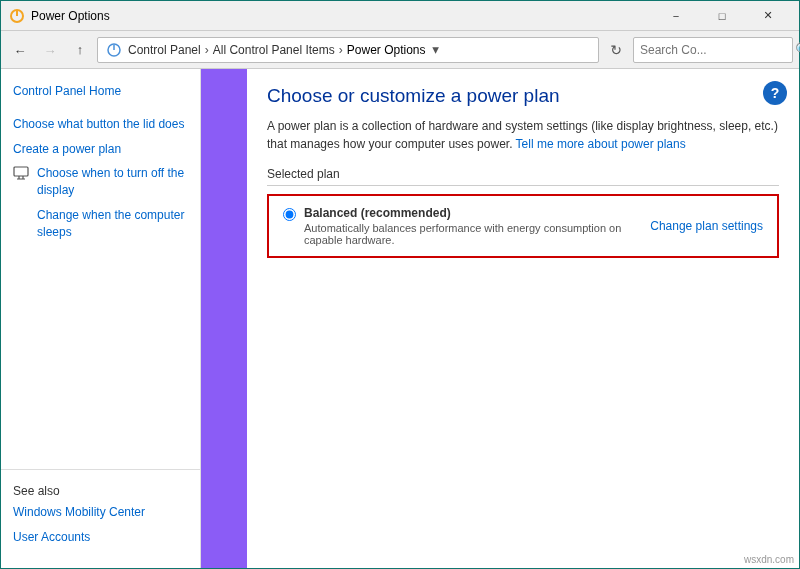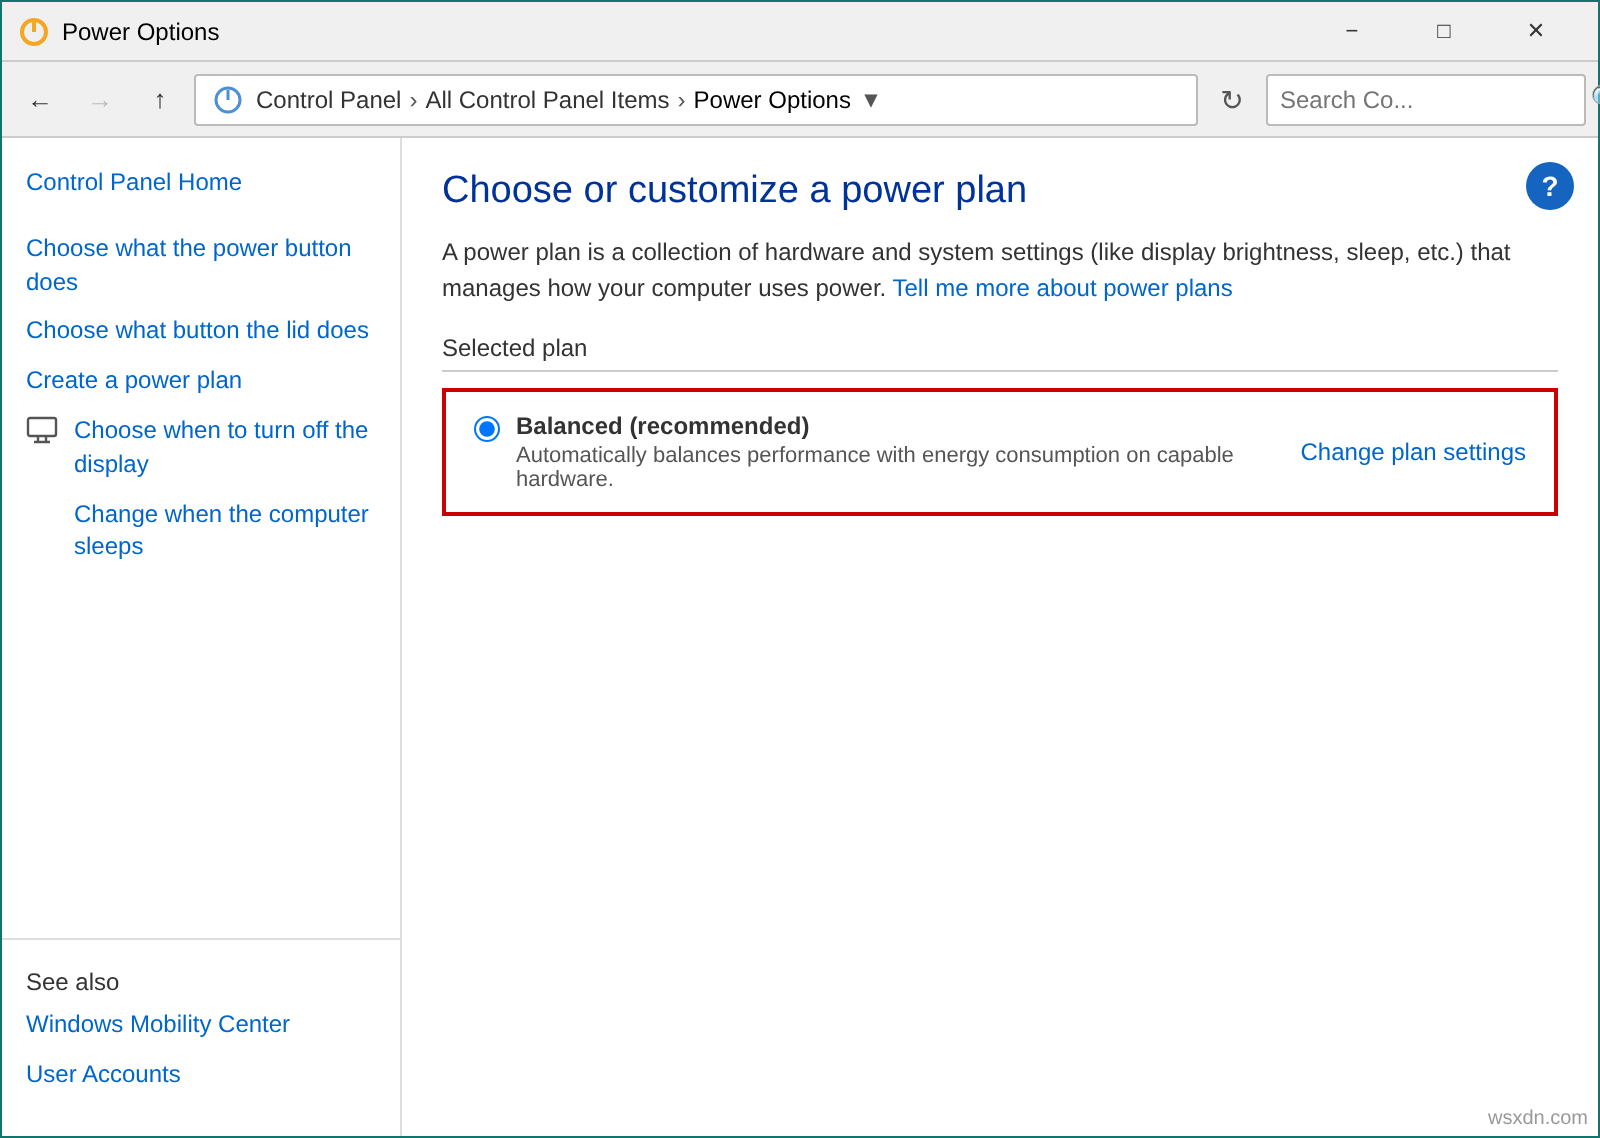--- a/index.html
+++ b/index.html
@@ -23,21 +23,21 @@
     .address-path span { color: #333; }
     .address-path .sep { color: #555; margin: 0 2px; }
     .address-path .last { color: #000; }
     .address-dropdown { width: 20px; height: 24px; border: none; background: transparent; cursor: pointer; display: flex; align-items: center; justify-content: center; color: #555; }
     .refresh-btn { width: 26px; height: 26px; border: none; background: transparent; cursor: pointer; border-radius: 2px; display: flex; align-items: center; justify-content: center; color: #555; font-size: 14px; }
     .search-box { width: 160px; height: 26px; border: 1px solid #bbb; border-radius: 2px; display: flex; align-items: center; padding: 0 6px; background: #fff; }
     .search-box input { border: none; outline: none; font-size: 12px; color: #777; flex: 1; background: transparent; }
     .search-icon-btn { color: #555; font-size: 13px; cursor: pointer; }
 
     
-    .content-area { display: flex; flex: 1; overflow: hidden; }
+    .content-area { display: flex; flex: 1; overflow: hidden; gap: 46px; }
 
     
     .sidebar { width: 200px; background: #fff; border-right: 1px solid #ddd; padding: 10px 0; overflow-y: auto; display: flex; flex-direction: column; }
     .sidebar-link { display: flex; align-items: flex-start; padding: 4px 12px; color: #0066cc; font-size: 12px; cursor: pointer; text-decoration: none; line-height: 1.4; }
     .sidebar-link .sidebar-icon { width: 20px; min-width: 20px; height: 16px; margin-right: 4px; display: flex; align-items: center; }
     .sidebar-heading { padding: 6px 12px 2px 12px; font-size: 12px; color: #333; font-weight: normal; }
     .sidebar-bottom { margin-top: auto; padding: 8px 0; border-top: 1px solid #ddd; }
 
     
     .main-content { flex: 1; background: #fff; padding: 16px 20px; overflow-y: auto; position: relative; }
@@ -100,23 +100,20 @@
   </div>
 
   <div class="content-area">
 
     <div class="sidebar">
       <div class="sidebar-link">
         <span>Control Panel Home</span>
       </div>
       <div style="height:8px;"></div>
       <div class="sidebar-link">
-        <span>Choose what the power button does</span>
-      </div>
-      <div class="sidebar-link">
         <span>Choose what button the lid does</span>
       </div>
       <div class="sidebar-link">
         <span>Create a power plan</span>
       </div>
       <div class="sidebar-link">
         <div class="sidebar-icon">
           <svg width="16" height="14" viewBox="0 0 16 14">
               <rect x="1" y="1" width="14" height="9" rx="1" fill="none" stroke="#555" stroke-width="1.2"></rect>
               <path d="M6 10 L6 13 M10 10 L10 13 M4 13 L12 13" stroke="#555" stroke-width="1.2"></path>

